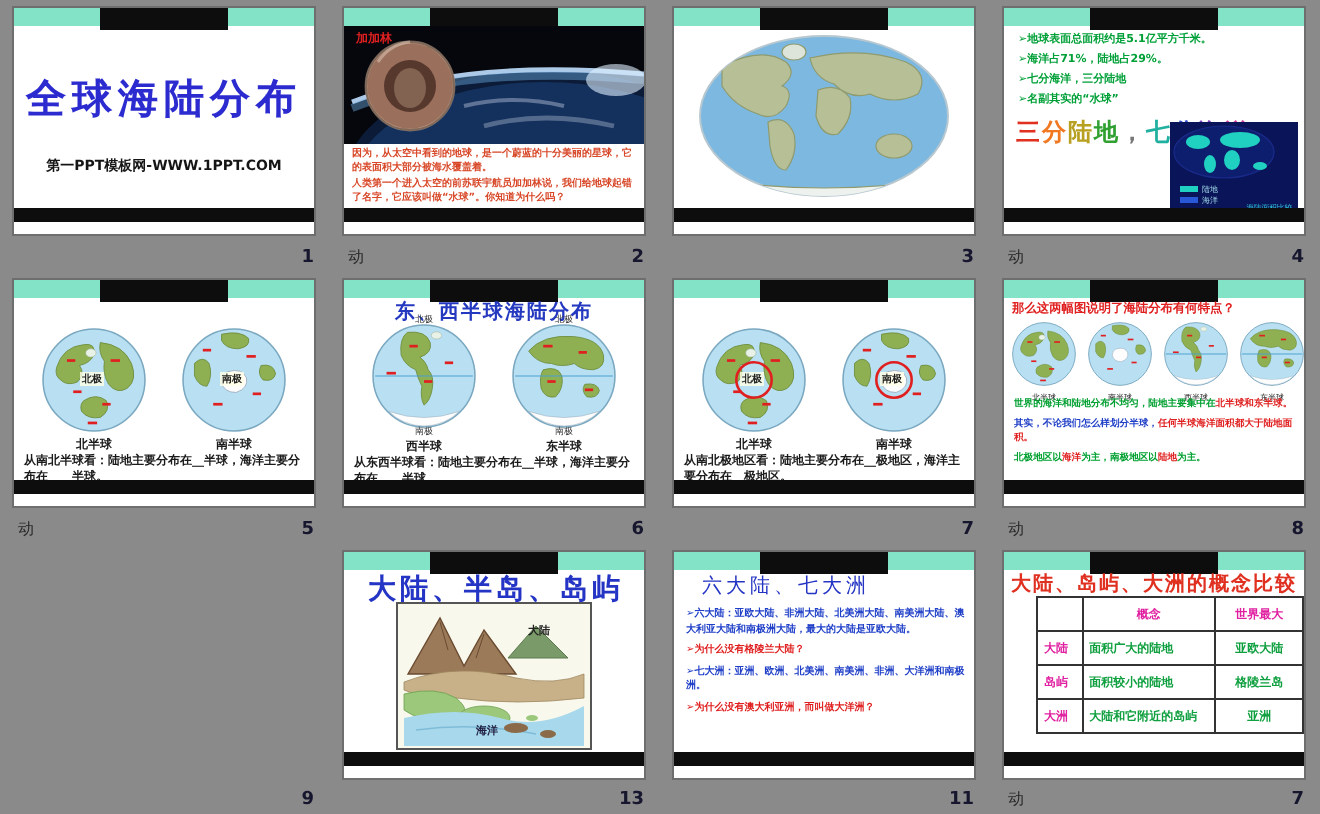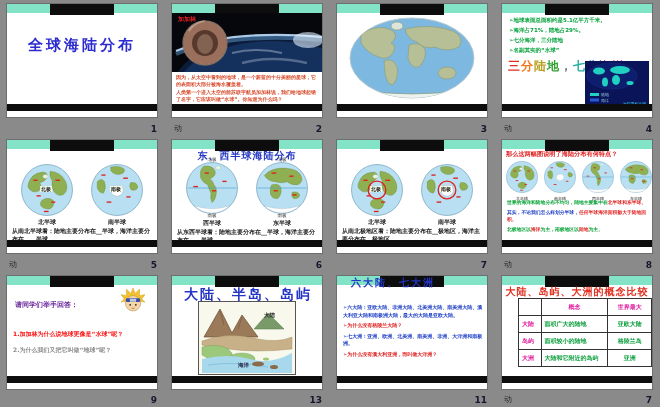--- a/index.html
+++ b/index.html
@@ -12,21 +12,21 @@
   
   .tpl-teal{position:absolute;top:0;left:0;right:0;height:9px;background:#82e3c6;}
   .tpl-notch{position:absolute;top:0;left:50%;transform:translateX(-50%);width:64px;height:11px;background:#0d0d0d;}
   .tpl-black{position:absolute;left:0;right:0;bottom:6px;height:7px;background:#0d0d0d;}
   .num{position:absolute;right:8px;bottom:2px;font-size:9px;font-weight:bold;color:#16162e;}
   .anim{position:absolute;left:9px;bottom:2px;font-size:8px;color:#2a2a2a;}
   
   .abs{position:absolute;}
   .ctr{left:0;right:0;text-align:center;}
   
-  .s1-title{top:32px;color:#2b2bd0;font-size:15px;font-weight:bold;letter-spacing:3px;}
+  .s1-title{top:32px;color:#2b2bd0;font-size:20px;font-weight:bold;letter-spacing:3px;}
   .s1-sub{top:74px;color:#151515;font-size:7px;font-weight:bold;}
   
   .s2-img{top:9px;left:0;width:150px;height:59px;}
   .s2-label{top:11px;left:6px;color:#e02020;font-size:6px;font-weight:bold;}
   .s2-txt{top:70px;left:4px;right:3px;color:#d84828;font-size:5px;line-height:1.3;font-weight:bold;}
   .s2-txt p{margin:0 0 2px 0;}
   
   .s4-bullets{top:12px;left:7px;right:4px;color:#00a038;font-size:5.5px;font-weight:bold;line-height:1.8;}
   .rb{top:54px;left:6px;font-size:12px;font-weight:bold;letter-spacing:1px;}
   .rb span:nth-child(1){color:#e03020;}  .rb span:nth-child(2){color:#f07820;}
@@ -57,21 +57,21 @@
   .s9-prompt{top:24px;left:8px;color:#7030a0;font-size:7px;font-weight:bold;}
   .s9-naruto{top:12px;right:12px;width:24px;height:24px;}
   .s9-q1{top:54px;left:6px;right:3px;color:#ff1010;font-size:6px;font-weight:bold;}
   .s9-q2{top:70px;left:6px;right:3px;color:#8a8a8a;font-size:6px;font-weight:bold;}
   
   .s10-title{top:10px;left:12px;color:#2434c4;font-size:14px;font-weight:bold;letter-spacing:2px;}
   .s10-fig{top:25px;left:26px;width:98px;height:74px;}
   .s10-land{top:36px;left:92px;font-size:5.5px;font-weight:bold;color:#222;}
   .s10-sea{top:86px;left:66px;font-size:5.5px;font-weight:bold;color:#224;}
   
-  .s11-title{top:0;left:14px;color:#2434c4;font-size:10px;font-weight:bold;letter-spacing:2px;}
+  .s11-title{top:10px;left:14px;color:#2434c4;font-size:10px;font-weight:normal;letter-spacing:2px;}
   .s11-b{top:28px;left:6px;right:3px;font-size:5px;font-weight:bold;line-height:1.5;}
   .s11-b p{margin:0 0 3px 0;}
   
   .s12-title{top:9px;color:#e03020;font-size:10px;font-weight:bold;letter-spacing:1px;}
   .s12-table{position:absolute;top:22px;left:16px;border-collapse:collapse;}
   .s12-table td,.s12-table th{border:1px solid #333;font-size:6px;font-weight:bold;padding:1px 3px;height:14px;}
   .mg{color:#e020a0;} .gr{color:#10a040;}
 </style>
 </head>
 <body>
@@ -133,20 +133,21 @@
   </defs>
 </svg>
 
 <div class="grid">
 
   <div class="cell">
     <div class="thumb">
       <div class="tpl-teal"></div>
       <div class="tpl-notch"></div>
       <div class="abs ctr s1-title">全球海陆分布</div>
+      <div class="abs ctr s1-sub">第一PPT模板网-WWW.1PPT.COM</div>
       <div class="tpl-black"></div>
     </div>
     <span class="num">1</span>
   </div>
 
   <div class="cell">
     <div class="thumb">
       <div class="tpl-teal"></div>
       <div class="tpl-notch"></div>
       <svg class="abs s2-img" viewBox="0 0 150 59">
@@ -342,37 +343,20 @@
         <p><span class="cb">其实，不论我们怎么样划分半球，</span><span class="cr">任何半球海洋面积都大于陆地面积。</span></p>
         <p><span class="cg">北极地区以</span><span class="cr">海洋</span><span class="cg">为主，南极地区以</span><span class="cr">陆地</span><span class="cg">为主。</span></p>
       </div>
       <div class="tpl-black"></div>
     </div>
     <span class="anim">动</span>
     <span class="num">8</span>
   </div>
 
   <div class="cell">
-    <div class="thumb">
-      <div class="tpl-teal"></div>
-      <div class="tpl-notch"></div>
-      <div class="abs s9-prompt">请同学们举手回答：</div>
-      <svg class="abs s9-naruto" viewBox="0 0 22 22">
-        <path d="M11,0 L13,5 L17,1 L17,7 L22,6 L19,10 L22,13 L17,12 L11,9 L5,12 L0,13 L3,10 L0,6 L5,7 L5,1 L9,5Z" fill="#f4c22b" stroke="#c89a20" stroke-width="0.4"></path>
-        <circle cx="11" cy="14" r="7" fill="#f6d6a6" stroke="#b08a50" stroke-width="0.5"></circle>
-        <rect x="4.5" y="9.5" width="13" height="3.4" rx="1" fill="#3a4ea8"></rect>
-        <rect x="8.2" y="9.8" width="5.6" height="2.8" rx="0.5" fill="#c0ccdc"></rect>
-        <circle cx="8.4" cy="15.4" r="0.8" fill="#222"></circle>
-          <circle cx="13.6" cy="15.4" r="0.8" fill="#222"></circle>
-        <path d="M9.5,18.3 Q11,19.4 12.5,18.3" stroke="#a06030" stroke-width="0.6" fill="none"></path>
-      </svg>
-      <div class="abs s9-q1">1.加加林为什么说地球更像是“水球”呢？</div>
-      <div class="abs s9-q2">2.为什么我们又把它叫做“地球”呢？</div>
-      <div class="tpl-black"></div>
-    </div>
     <span class="num">9</span>
   </div>
 
   <div class="cell">
     <div class="thumb">
       <div class="tpl-teal"></div>
       <div class="tpl-notch"></div>
       <div class="abs s10-title">大陆、半岛、岛屿</div>
       <svg class="abs s10-fig" viewBox="0 0 98 74">
         <rect x="0.5" y="0.5" width="97" height="73" fill="#f8f8ec" stroke="#555" stroke-width="1"></rect>

